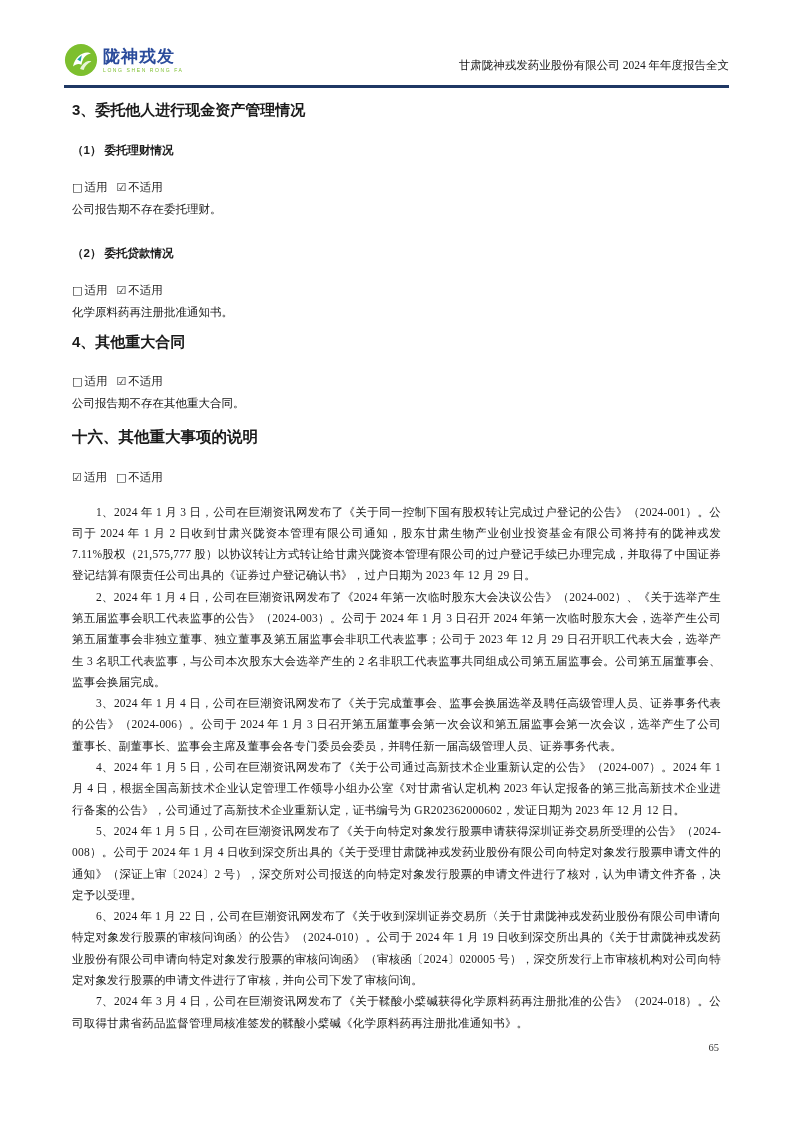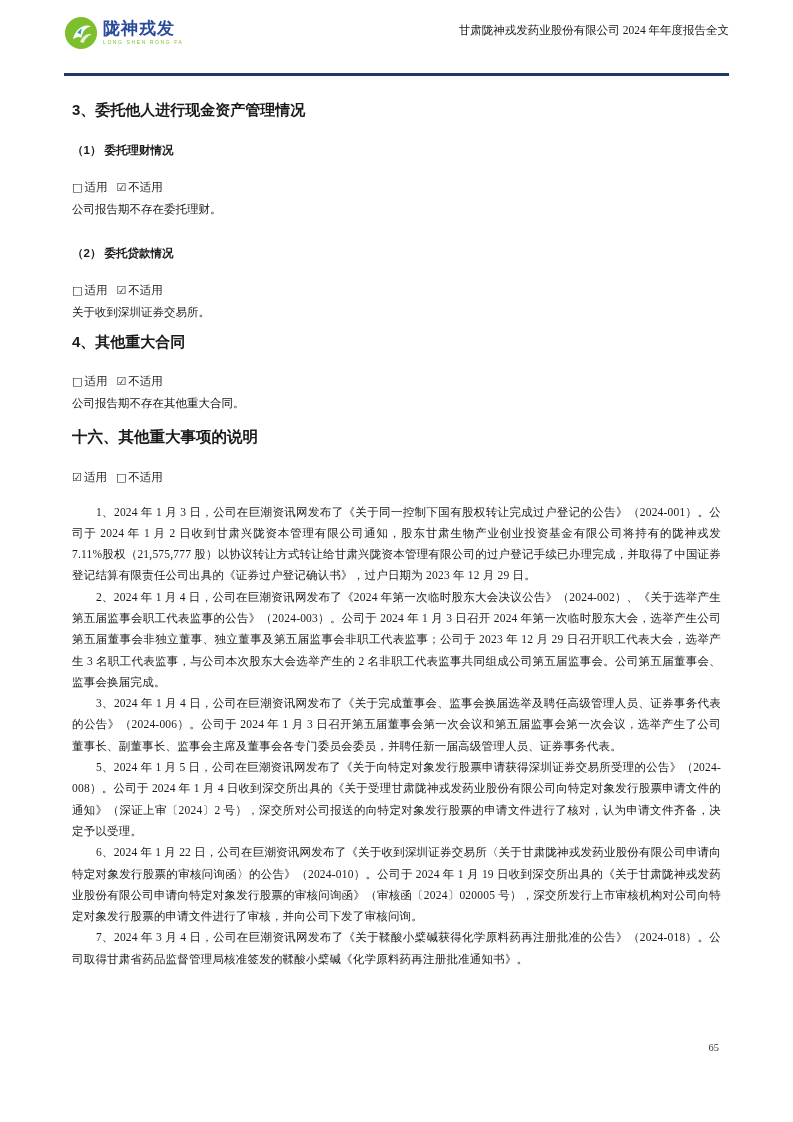--- a/index.html
+++ b/index.html
@@ -14,23 +14,23 @@
   .page{
     position:relative;
     width:793px;height:1122px;
     background:#ffffff;
     font-family:"Liberation Serif","DejaVu Serif",serif;
     color:var(--text);
     overflow:hidden;
   }
   
   .header{
-    position:absolute;left:64px;right:64px;top:0;height:76px;
+    position:absolute;left:64px;right:64px;top:0;height:88px;
     border-bottom:3px solid var(--rule-navy);
-    display:flex;align-items:center;
+    display:flex;align-items:flex-end;
   }
   .logo{display:flex;align-items:center;gap:5px;padding-bottom:8px;}
   .logo-mark{width:34px;height:34px;flex:0 0 auto;}
   .logo-txt{display:flex;flex-direction:column;line-height:1;}
   .logo-brand{
     font-family:"Liberation Sans","DejaVu Sans",sans-serif;
     font-weight:bold;font-size:17px;color:var(--brand-blue);letter-spacing:1px;
   }
   .logo-sub{
     font-family:"Liberation Sans","DejaVu Sans",sans-serif;
@@ -101,37 +101,38 @@
     <div class="h-l3">（1） 委托理财情况</div>
     <div class="check-line">
       <span class="chk">□</span><span class="chk-pair">适用</span><span class="chk">☑</span><span>不适用</span>
     </div>
     <div class="note-line">公司报告期不存在委托理财。</div>
 
     <div class="h-l3 second">（2） 委托贷款情况</div>
     <div class="check-line">
       <span class="chk">□</span><span class="chk-pair">适用</span><span class="chk">☑</span><span>不适用</span>
     </div>
-    <div class="note-line">关于收到深圳证券交易所。</div>
+    <div class="note-line">化学原料药再注册批准通知书。</div>
 
     <div class="h-l2 sec4">4、其他重大合同</div>
     <div class="check-line tall">
       <span class="chk">□</span><span class="chk-pair">适用</span><span class="chk">☑</span><span>不适用</span>
     </div>
     <div class="note-line">公司报告期不存在其他重大合同。</div>
 
     <div class="h-l1">十六、其他重大事项的说明</div>
     <div class="check-line tall">
       <span class="chk">☑</span><span class="chk-pair">适用</span><span class="chk">□</span><span>不适用</span>
     </div>
 
     <div class="paras">
       <p>1、2024 年 1 月 3 日，公司在巨潮资讯网发布了《关于同一控制下国有股权转让完成过户登记的公告》（2024-001）。公司于 2024 年 1 月 2 日收到甘肃兴陇资本管理有限公司通知，股东甘肃生物产业创业投资基金有限公司将持有的陇神戎发 7.11%股权（21,575,777 股）以协议转让方式转让给甘肃兴陇资本管理有限公司的过户登记手续已办理完成，并取得了中国证券登记结算有限责任公司出具的《证券过户登记确认书》，过户日期为 2023 年 12 月 29 日。</p>
       <p>2、2024 年 1 月 4 日，公司在巨潮资讯网发布了《2024 年第一次临时股东大会决议公告》（2024-002）、《关于选举产生第五届监事会职工代表监事的公告》（2024-003）。公司于 2024 年 1 月 3 日召开 2024 年第一次临时股东大会，选举产生公司第五届董事会非独立董事、独立董事及第五届监事会非职工代表监事；公司于 2023 年 12 月 29 日召开职工代表大会，选举产生 3 名职工代表监事，与公司本次股东大会选举产生的 2 名非职工代表监事共同组成公司第五届监事会。公司第五届董事会、监事会换届完成。</p>
       <p>3、2024 年 1 月 4 日，公司在巨潮资讯网发布了《关于完成董事会、监事会换届选举及聘任高级管理人员、证券事务代表的公告》（2024-006）。公司于 2024 年 1 月 3 日召开第五届董事会第一次会议和第五届监事会第一次会议，选举产生了公司董事长、副董事长、监事会主席及董事会各专门委员会委员，并聘任新一届高级管理人员、证券事务代表。</p>
+      <p>4、2024 年 1 月 5 日，公司在巨潮资讯网发布了《关于公司通过高新技术企业重新认定的公告》（2024-007）。2024 年 1 月 4 日，根据全国高新技术企业认定管理工作领导小组办公室《对甘肃省认定机构 2023 年认定报备的第三批高新技术企业进行备案的公告》，公司通过了高新技术企业重新认定，证书编号为 GR202362000602，发证日期为 2023 年 12 月 12 日。</p>
       <p>5、2024 年 1 月 5 日，公司在巨潮资讯网发布了《关于向特定对象发行股票申请获得深圳证券交易所受理的公告》（2024-008）。公司于 2024 年 1 月 4 日收到深交所出具的《关于受理甘肃陇神戎发药业股份有限公司向特定对象发行股票申请文件的通知》（深证上审〔2024〕2 号），深交所对公司报送的向特定对象发行股票的申请文件进行了核对，认为申请文件齐备，决定予以受理。</p>
       <p>6、2024 年 1 月 22 日，公司在巨潮资讯网发布了《关于收到深圳证券交易所〈关于甘肃陇神戎发药业股份有限公司申请向特定对象发行股票的审核问询函〉的公告》（2024-010）。公司于 2024 年 1 月 19 日收到深交所出具的《关于甘肃陇神戎发药业股份有限公司申请向特定对象发行股票的审核问询函》（审核函〔2024〕020005 号），深交所发行上市审核机构对公司向特定对象发行股票的申请文件进行了审核，并向公司下发了审核问询。</p>
       <p>7、2024 年 3 月 4 日，公司在巨潮资讯网发布了《关于鞣酸小檗碱获得化学原料药再注册批准的公告》（2024-018）。公司取得甘肃省药品监督管理局核准签发的鞣酸小檗碱《化学原料药再注册批准通知书》。</p>
     </div>
   </div>
 
   <div class="page-num">65</div>
 
 </div>
 

